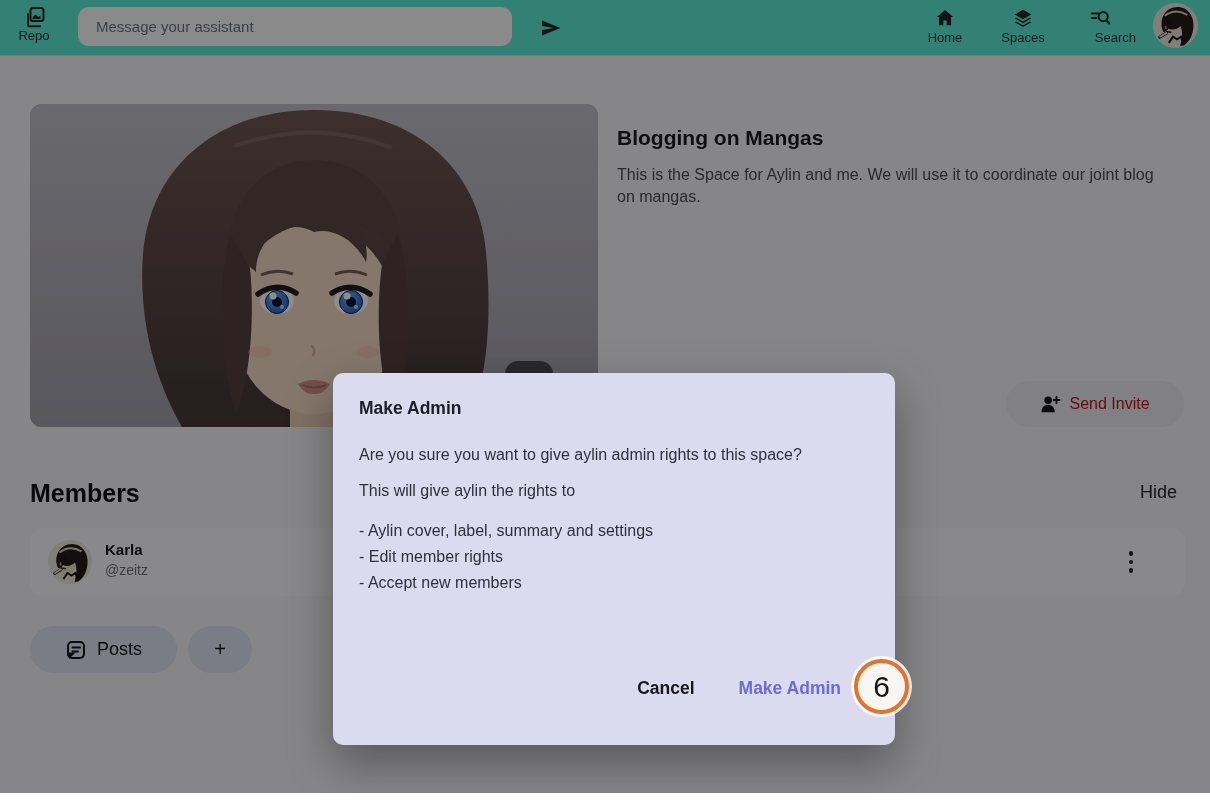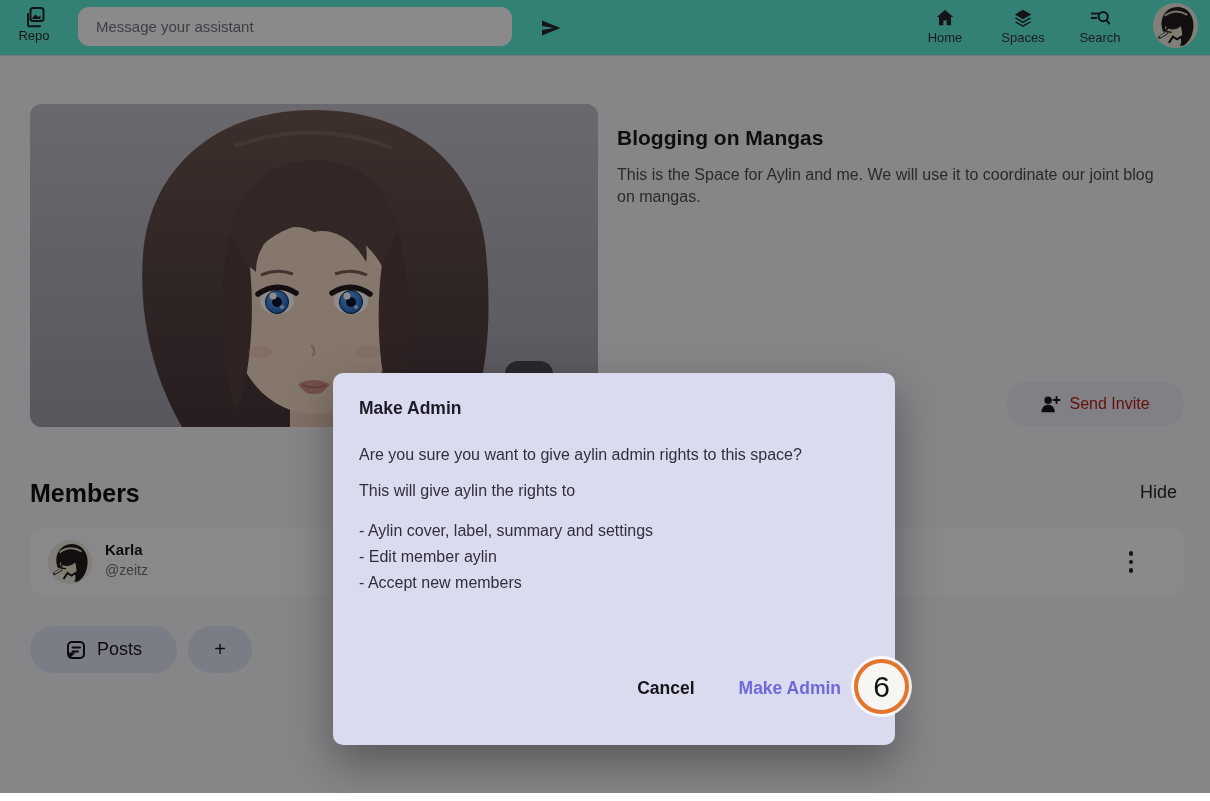--- a/index.html
+++ b/index.html
@@ -8,21 +8,21 @@
 
   
   .topbar{position:absolute;left:0;top:0;width:1210px;height:56px;background:#5eead4;border-bottom:1px solid #d9dade;z-index:2;}
   .repo-group{position:absolute;left:12px;top:4px;width:44px;text-align:center;color:#26262b;cursor:pointer;}
   .repo-label{font-size:13px;color:#2b2b30;margin-top:-2px;}
   .assistant-input{position:absolute;left:78px;top:7px;width:434px;height:39px;background:#fbfbfd;border:none;border-radius:11px;padding:0 18px;font-size:15px;color:#30333a;outline:none;}
   .assistant-input::placeholder{color:#6e7480;}
   .send-btn{position:absolute;left:539px;top:16px;width:24px;height:24px;background:none;border:none;padding:0;cursor:pointer;color:#26262b;}
   .nav-item{position:absolute;top:7px;width:72px;text-align:center;cursor:pointer;color:#26262b;}
   .nav-item .nav-label{font-size:13px;color:#33343a;margin-top:1px;}
-  .nav-home{left:909px;} .nav-spaces{left:987px;} .nav-search{left:1064px;}
+  .nav-home{left:909px;} .nav-spaces{left:987px;} .nav-search{left:1064px;text-align:right;}
   .topbar-avatar{position:absolute;left:1153px;top:3px;width:45px;height:45px;border-radius:50%;overflow:hidden;cursor:pointer;background:#ece7dd;}
 
   
   .cover{position:absolute;left:30px;top:104px;width:568px;height:323px;border-radius:12px;overflow:hidden;background:#aeacb6;}
   .cover-edit-btn{position:absolute;left:505px;top:361px;width:48px;height:40px;border-radius:13px;background:#4a4a52;border:none;z-index:3;}
   .space-title{position:absolute;left:617px;top:126px;font-size:21px;font-weight:700;color:#1b1b22;z-index:2;}
   .space-desc{position:absolute;left:617px;top:164px;width:552px;font-size:16px;line-height:22px;color:#4b4b55;z-index:2;}
   .send-invite-btn{position:absolute;left:1006px;top:381px;width:178px;height:46px;border-radius:23px;background:#eaeaf2;border:none;display:flex;align-items:center;justify-content:center;gap:8px;font-size:16px;color:#b91c1c;cursor:pointer;z-index:2;}
 
   
@@ -241,21 +241,21 @@
   <button class="add-btn">+</button>
 
   <div class="overlay"></div>
 
   <div class="modal">
     <div class="modal-title">Make Admin</div>
     <div class="modal-question">Are you sure you want to give aylin admin rights to this space?</div>
     <div class="modal-intro">This will give aylin the rights to</div>
     <div class="modal-list">
       <div>- Aylin cover, label, summary and settings</div>
-      <div>- Edit member aylin</div>
+      <div>- Edit member rights</div>
       <div>- Accept new members</div>
     </div>
     <div class="modal-actions">
       <button class="cancel-btn">Cancel</button>
       <button class="confirm-btn">Make Admin</button>
     </div>
   </div>
 
   <div class="badge">6</div>
 

